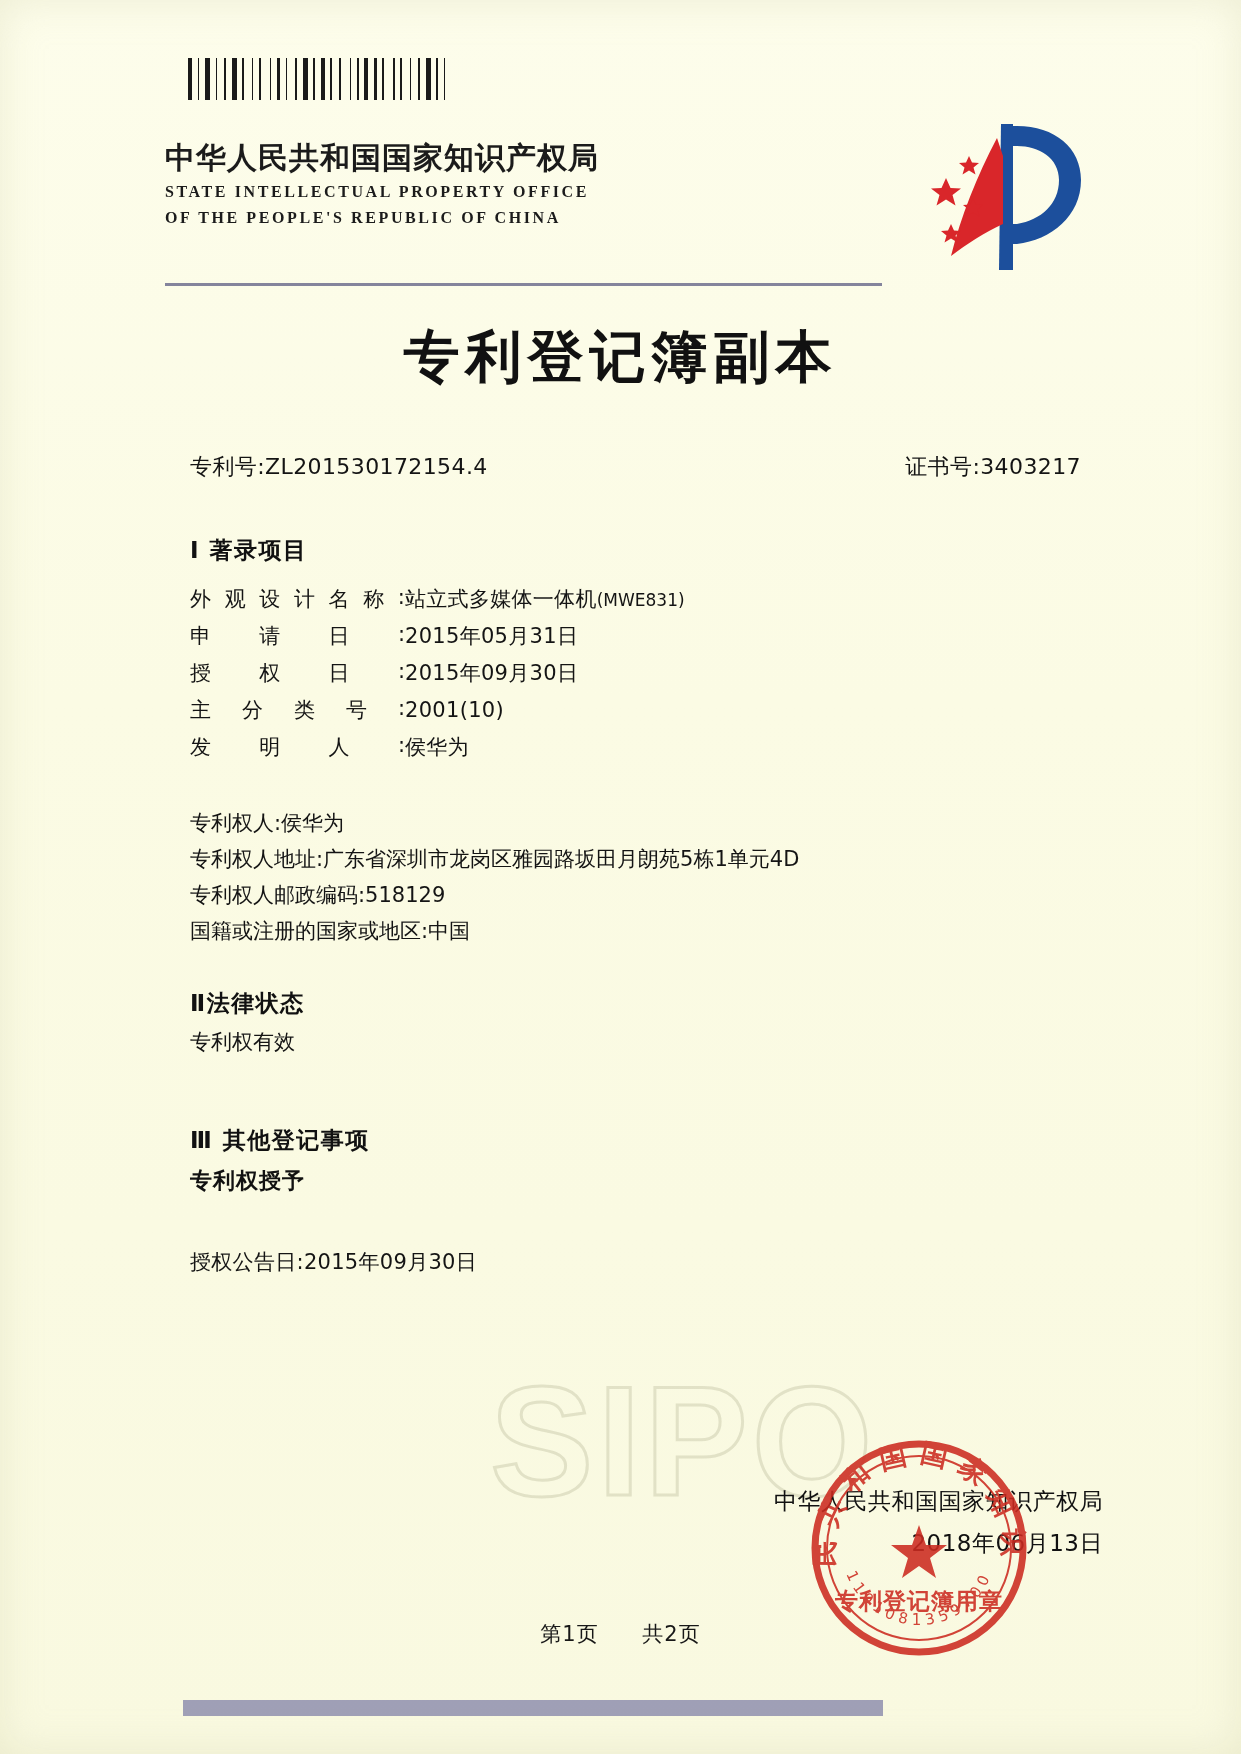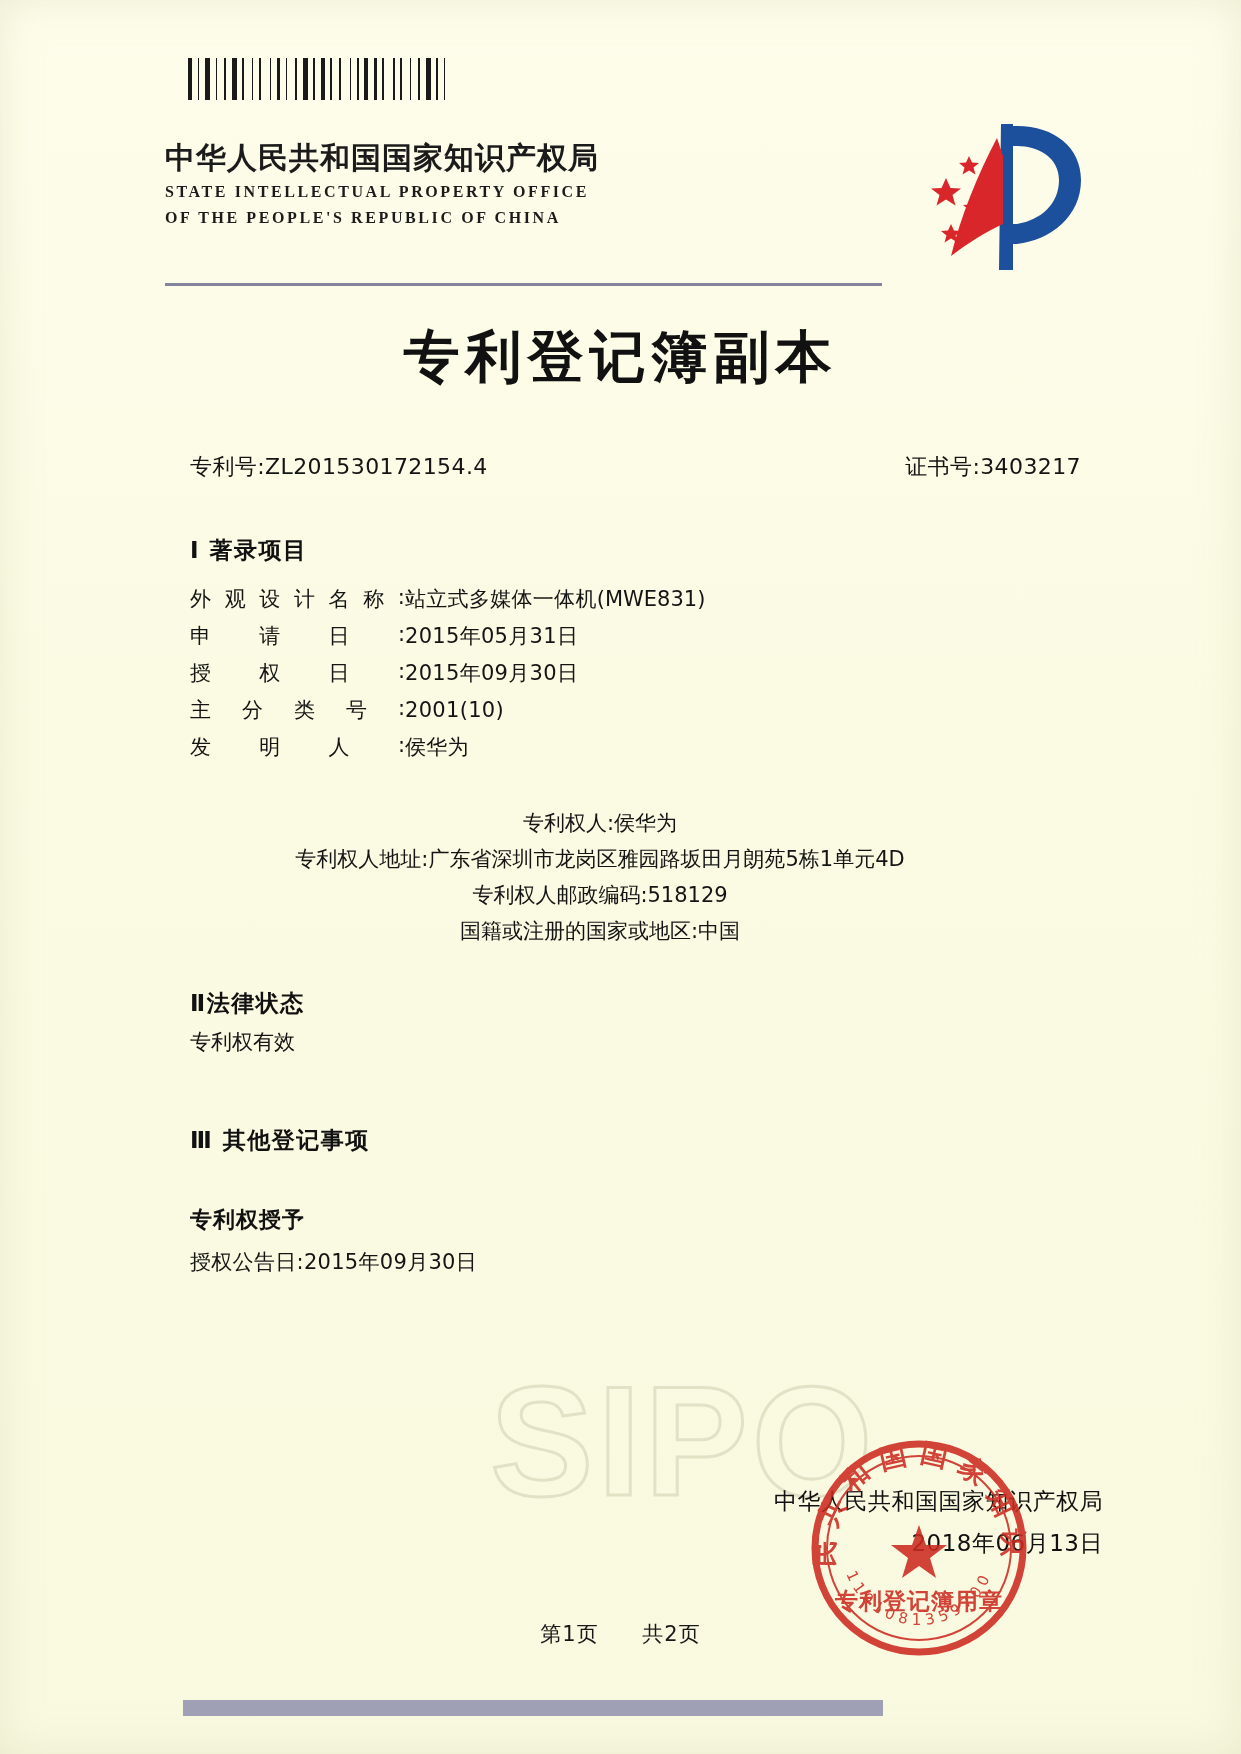--- a/index.html
+++ b/index.html
@@ -134,21 +134,21 @@
     font-weight: 700;
     color: #111;
     letter-spacing: 1.5px;
   }
   #sec1 { left: 190px; top: 535px; }
   #sec2 { left: 190px; top: 988px; }
   #sec3 { left: 190px; top: 1125px; }
   #sec3sub {
     position: absolute;
     left: 190px;
-    top: 1205px;
+    top: 1166px;
     font-family: "DejaVu Sans", sans-serif;
     font-size: 22px;
     font-weight: 700;
     color: #111;
     letter-spacing: 1px;
   }
 
   
   .bib {
     position: absolute;
@@ -170,36 +170,36 @@
     justify-content: space-between;
     letter-spacing: 0px;
     white-space: nowrap;
   }
   .bib-label span { display: inline-block; }
   .bib-value {
     white-space: nowrap;
     letter-spacing: 0.3px;
   }
   .bib-value small {
-    font-size: 21px;
+    font-size: 17px;
     letter-spacing: 0px;
   }
 
   
   .owner {
     position: absolute;
     left: 190px;
     top: 805px;
     width: 820px;
     font-family: "DejaVu Sans", sans-serif;
     font-size: 21px;
     color: #141414;
     line-height: 36px;
   }
-  .owner div { white-space: nowrap; text-align: center; }
+  .owner div { white-space: nowrap; }
 
   
   .legal-value {
     position: absolute;
     left: 190px;
     top: 1028px;
     font-family: "DejaVu Sans", sans-serif;
     font-size: 21px;
     color: #141414;
   }

